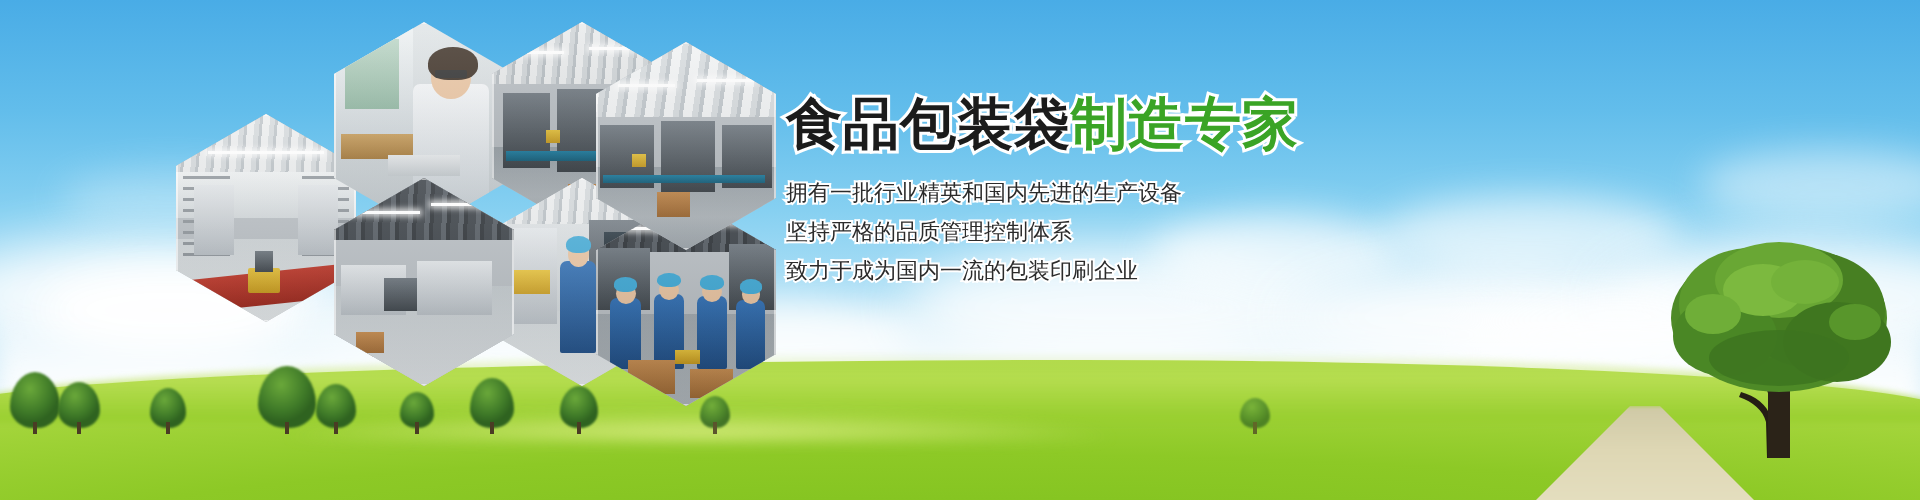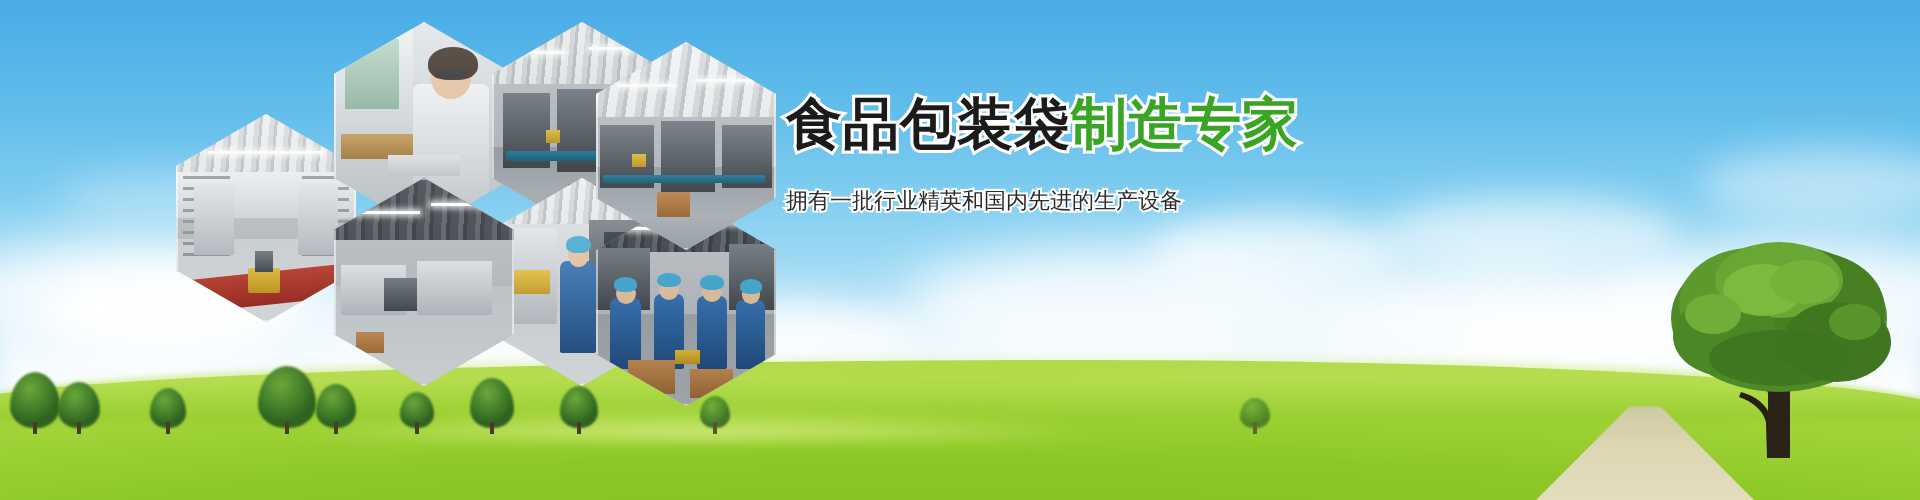--- a/index.html
+++ b/index.html
@@ -104,21 +104,21 @@
     text-shadow:0 1px 0 rgba(255,255,255,.6);
     margin-top:44px;
   }
   #headline .grn{
     color:#3aa425;
     -webkit-text-stroke:6px #ffffff; paint-order:stroke fill;
   }
   .subline{
     font-size:22px; line-height:1; color:#2b2b2b; white-space:nowrap;
     -webkit-text-stroke:4px #ffffff; paint-order:stroke fill;
-    margin-top:12px;
+    margin-top:4px;
   }
   #sub1{ position:absolute; left:786px; top:178px; }
   #sub2{ position:absolute; left:786px; top:217px; }
   #sub3{ position:absolute; left:786px; top:256px; }
 </style>
 </head>
 <body>
 
 <div id="banner">
 
@@ -347,14 +347,16 @@
       <div class="box" style="left:12%; bottom:16%; width:16%; height:10%;"></div>
       <div class="tint" style="background:linear-gradient(180deg,rgba(255,255,255,.14),rgba(0,0,0,.1));"></div>
     </div>
   </div>
 
   <div id="copy">
     <div id="headline"><span class="blk">食品包装袋</span><span class="grn">制造专家</span></div>
   </div>
 
   <div class="subline" id="sub1">拥有一批行业精英和国内先进的生产设备</div>
+  <div class="subline" id="sub2">坚持严格的品质管理控制体系</div>
+  <div class="subline" id="sub3">致力于成为国内一流的包装印刷企业</div>
 
 </div>
 
 </body></html>

